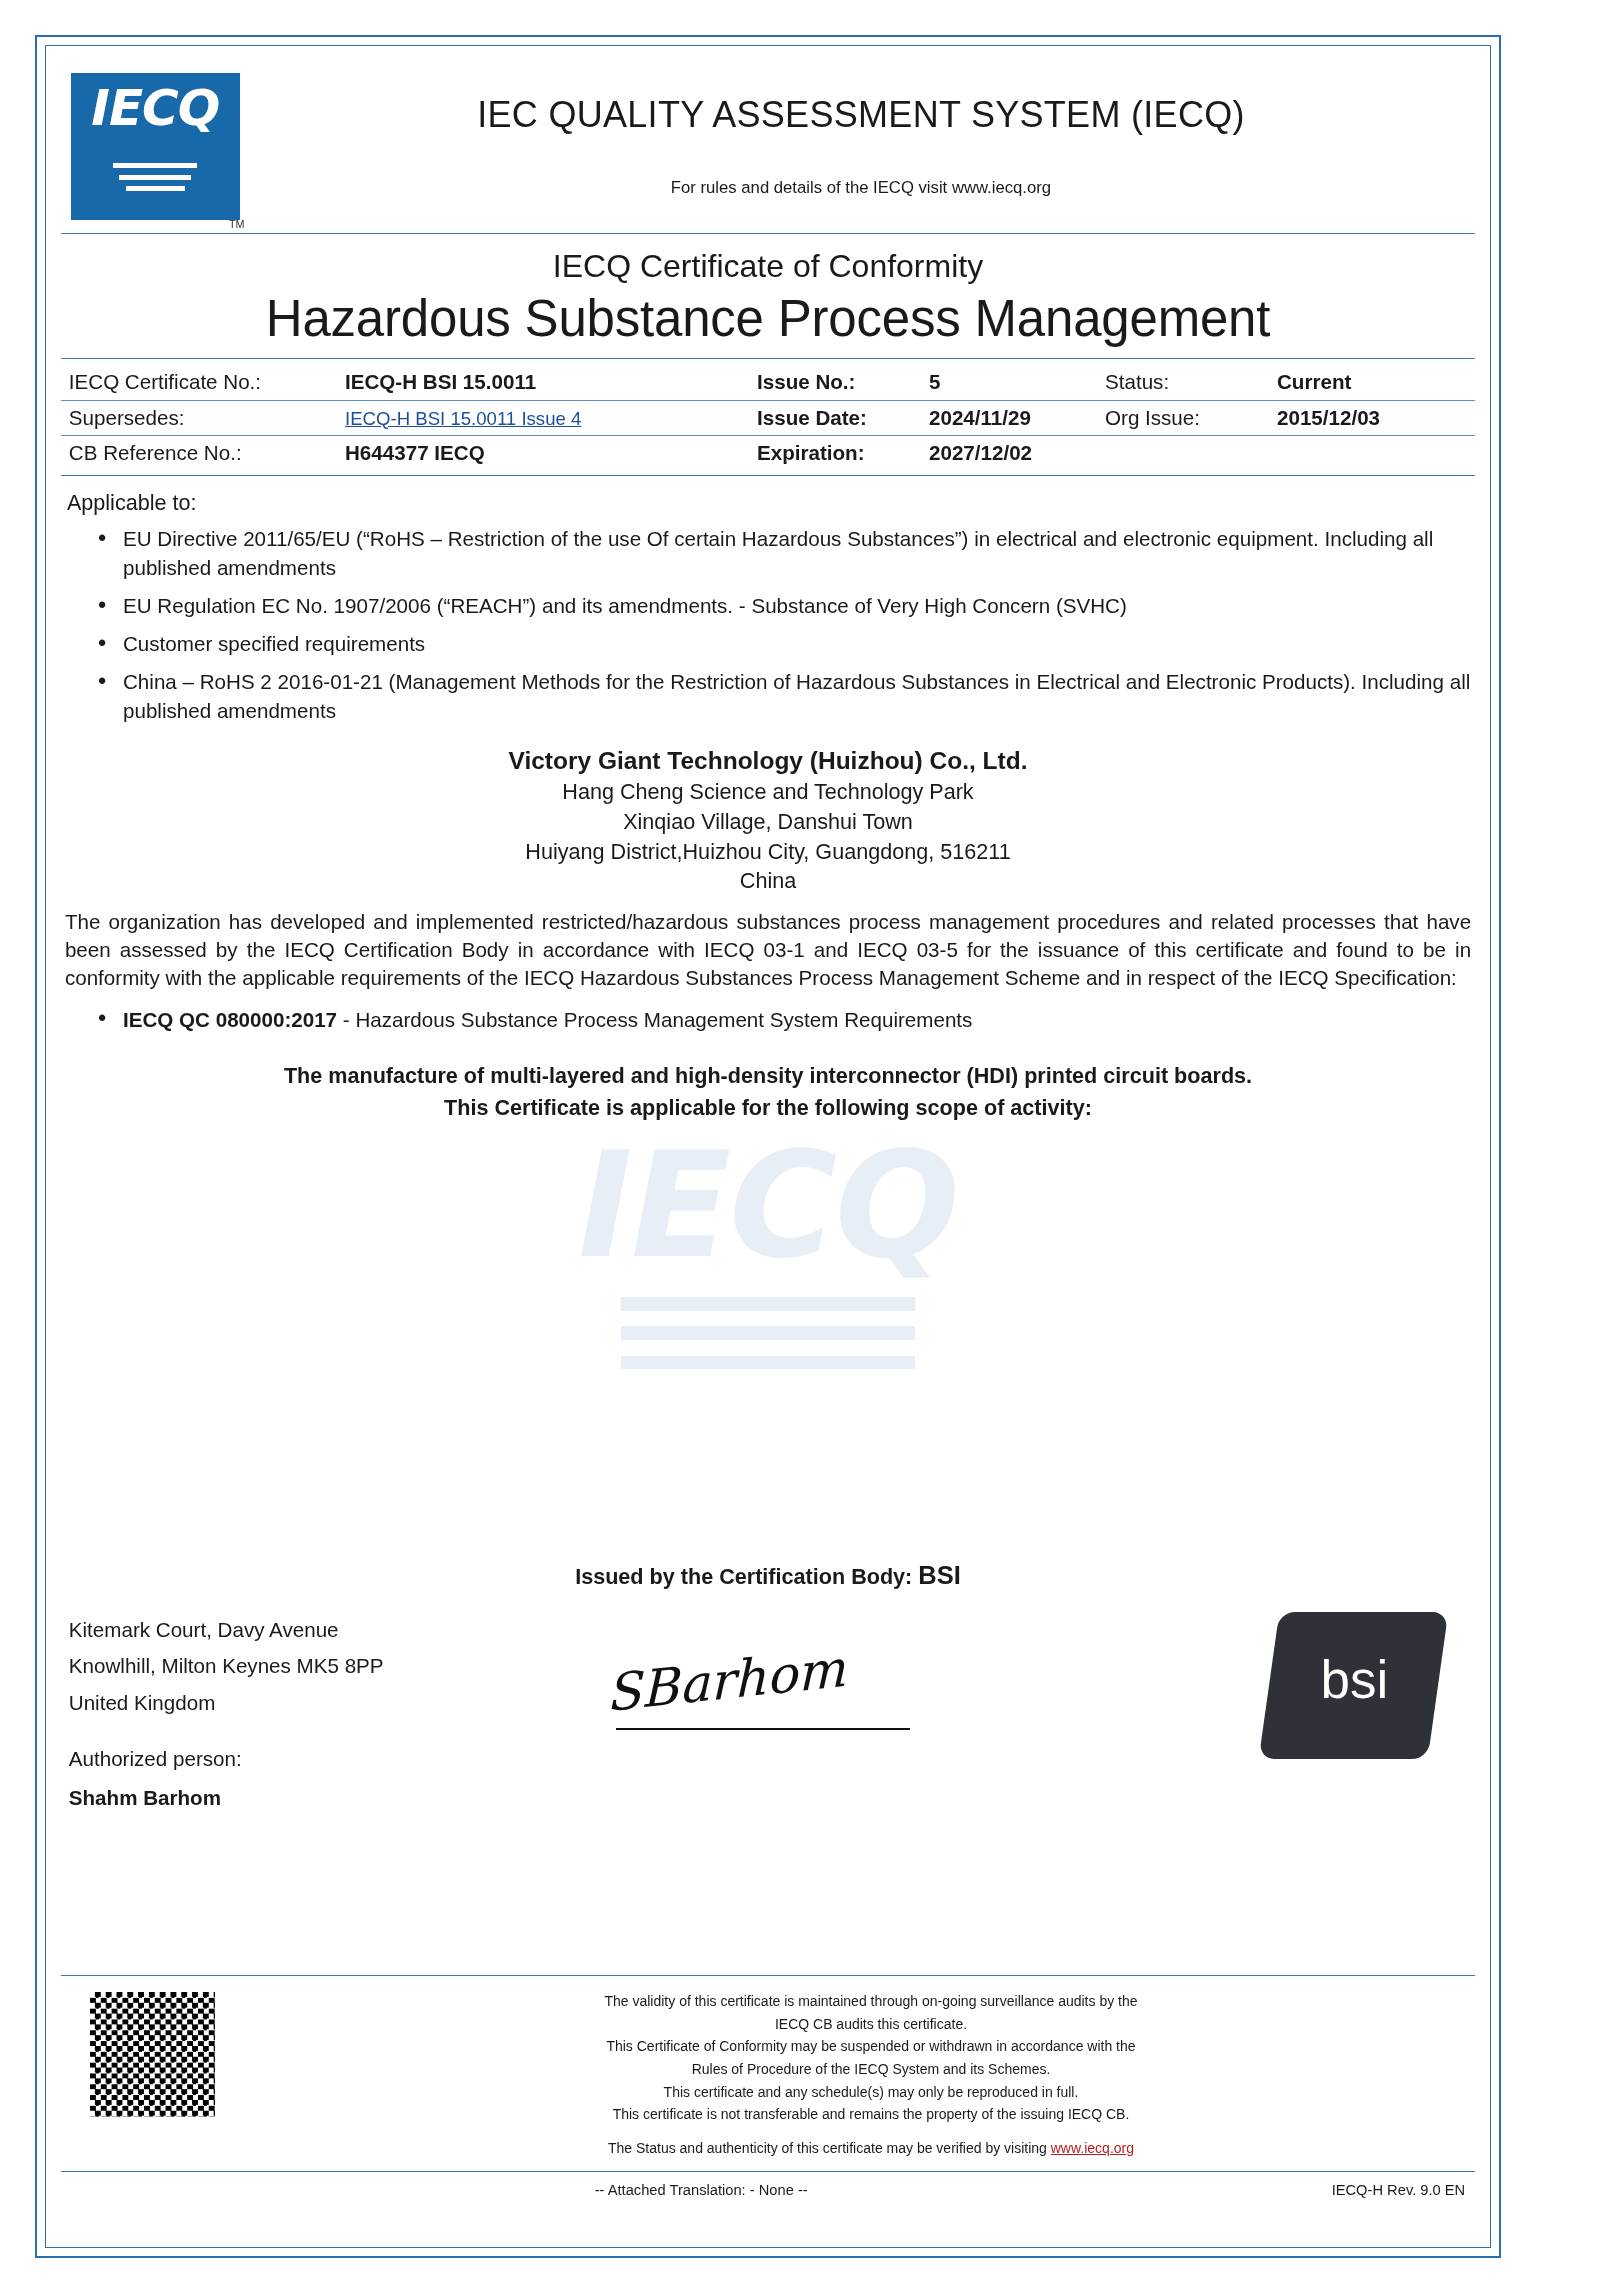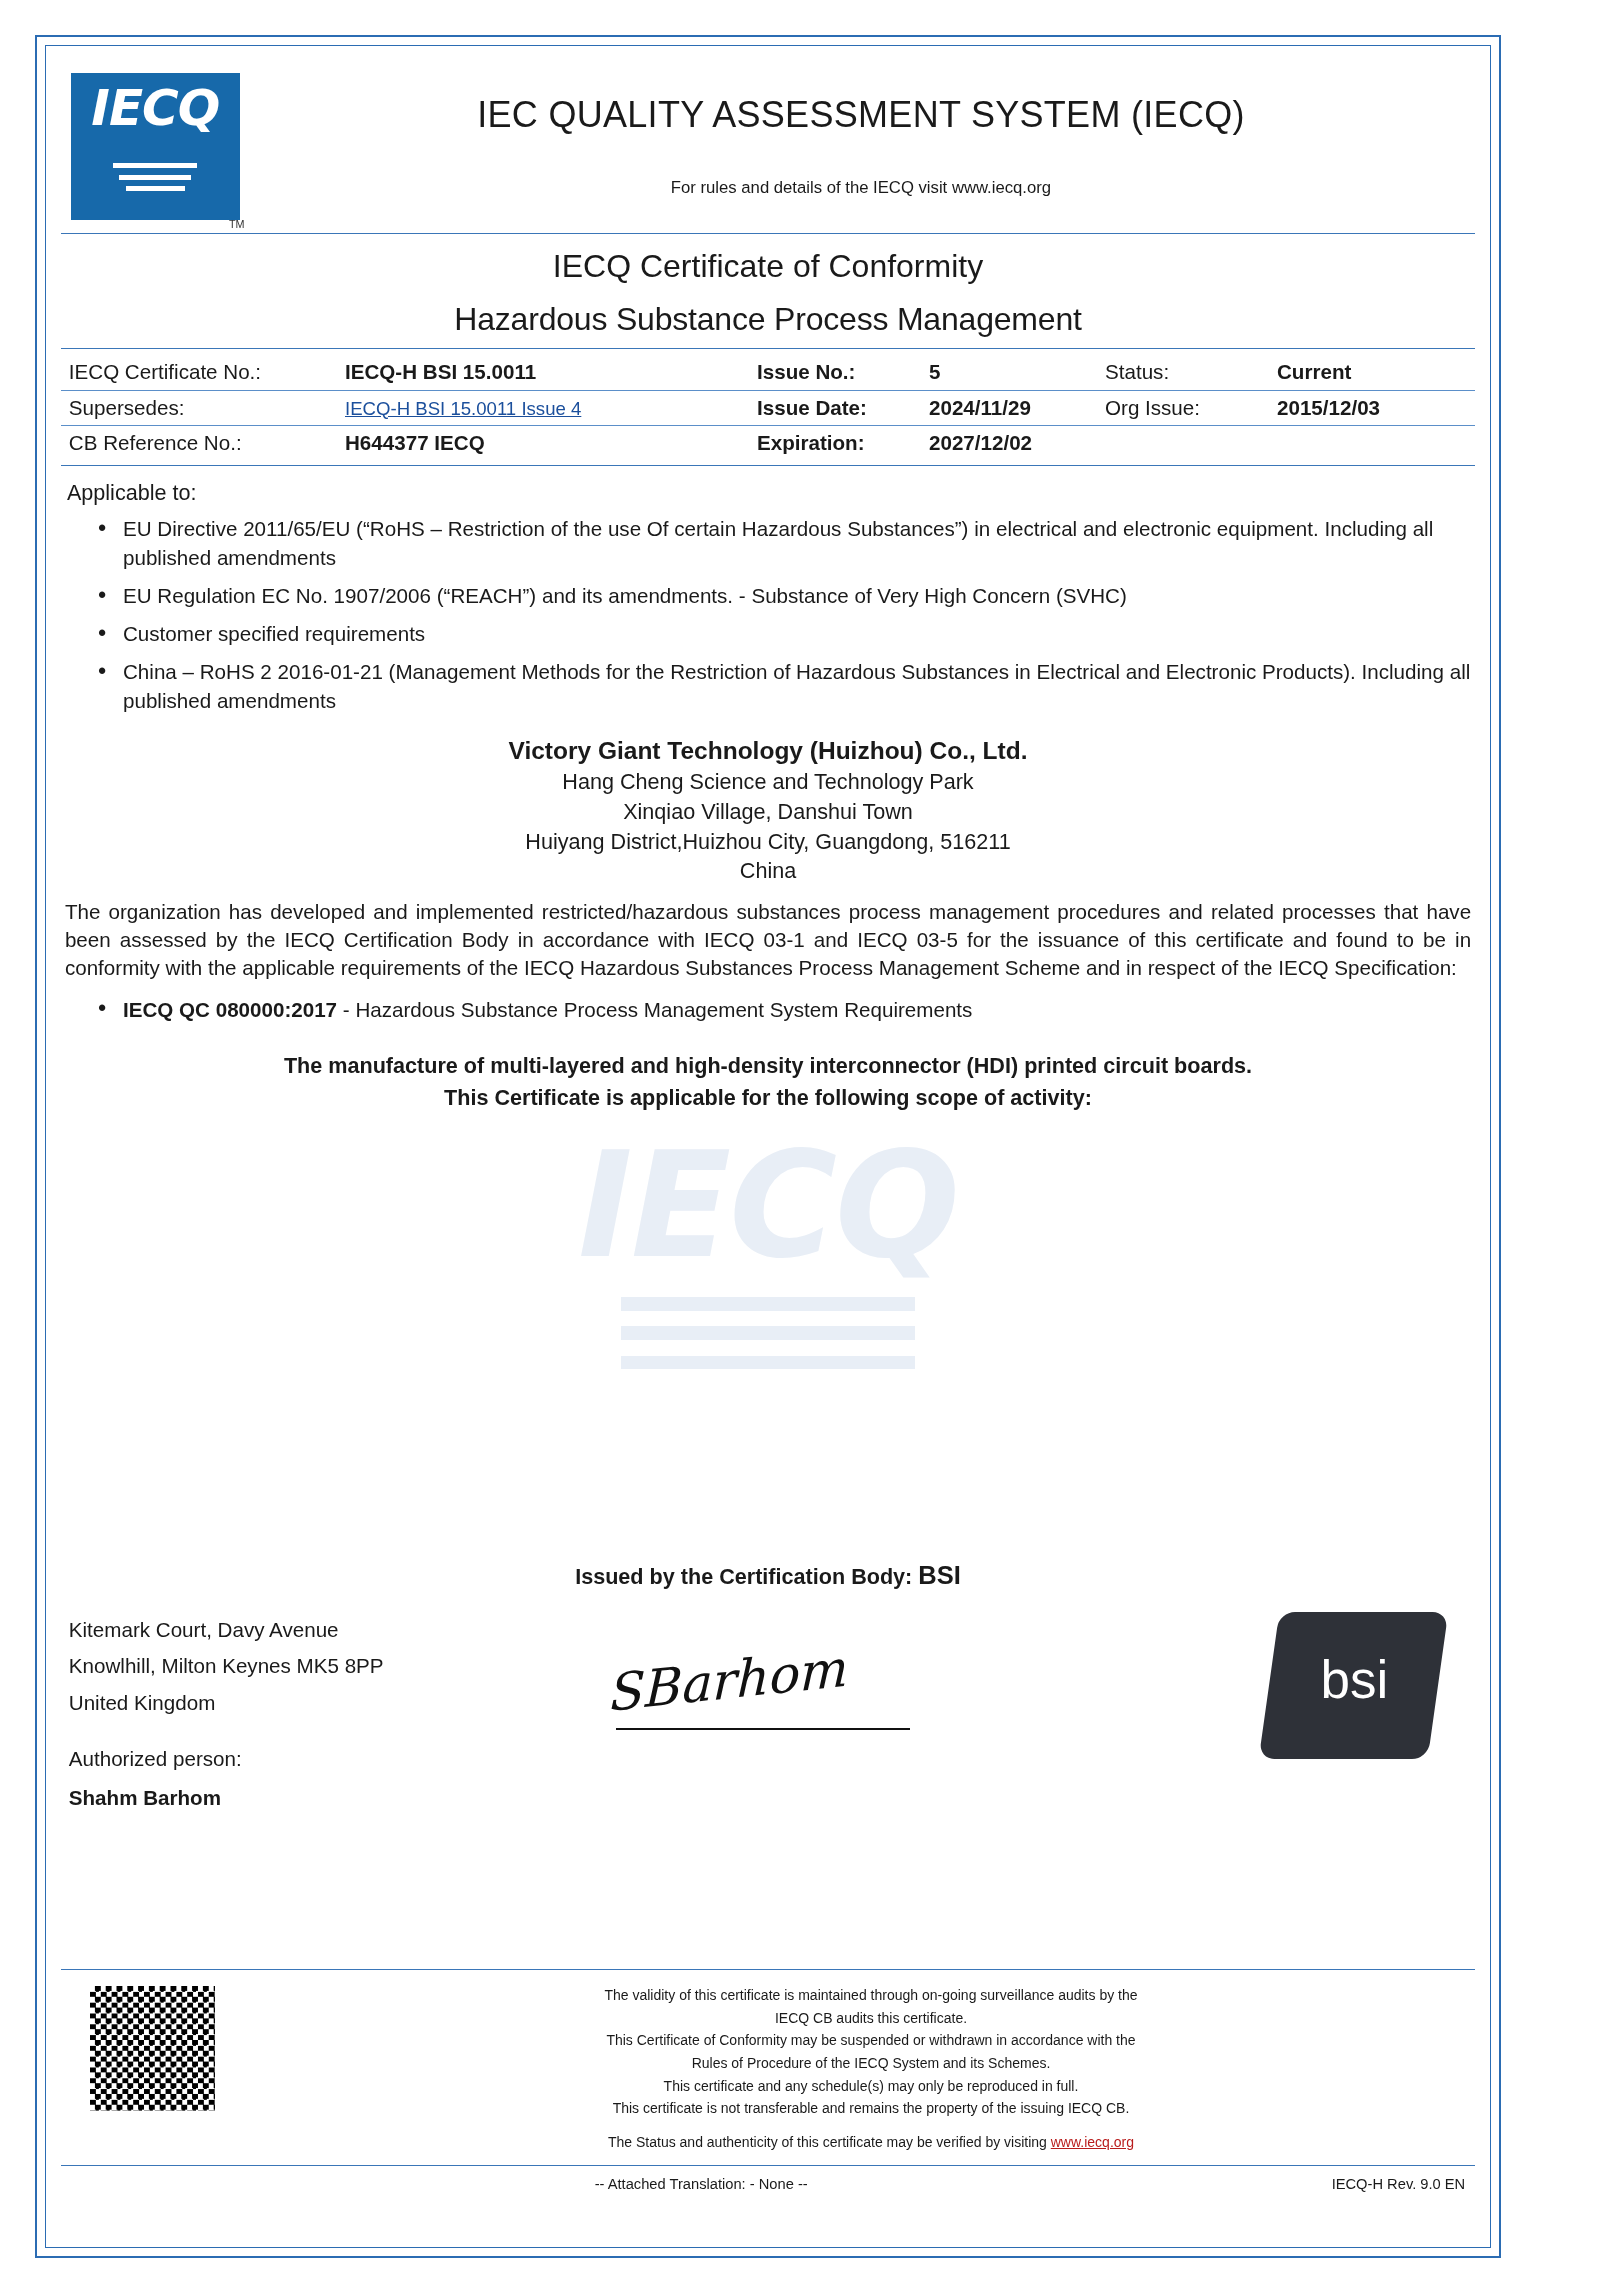--- a/index.html
+++ b/index.html
@@ -100,22 +100,22 @@
   }
 
   
   .cert-title {
     text-align: center;
     font-size: 32px;
     margin-top: 13.7px;
   }
   .cert-title2 {
     text-align: center;
-    font-size: 32px;
-    margin-top: 16px;
+    font-size: 51px;
+    margin-top: 4px;
     letter-spacing: -0.2px;
   }
 
   
   .info {
     margin-top: 9.8px;
     border-top: 1.5px solid #3a76b8;
     border-bottom: 1.5px solid #3a76b8;
     padding: 5.9px 0 3.9px 0;
     font-size: 20.6px;
@@ -284,21 +284,21 @@
     text-align: center;
     color: #fff;
     font-size: 53px;
     transform: skewX(8deg);
     font-family: "Liberation Sans", sans-serif;
   }
 
   
   .footer {
     position: absolute;
-    left: 0; right: 0; bottom: 42px;
+    left: 0; right: 0; bottom: 36px;
   }
   .footer-top-rule { border-top: 1.5px solid #3a76b8; }
   .footer-body {
     display: flex;
     align-items: flex-start;
     padding-top: 13.7px;
   }
   .qr-wrap { width: 245px; flex: 0 0 245px; padding-left: 27.4px; }
   .qr {
     width: 129px; height: 129px;

